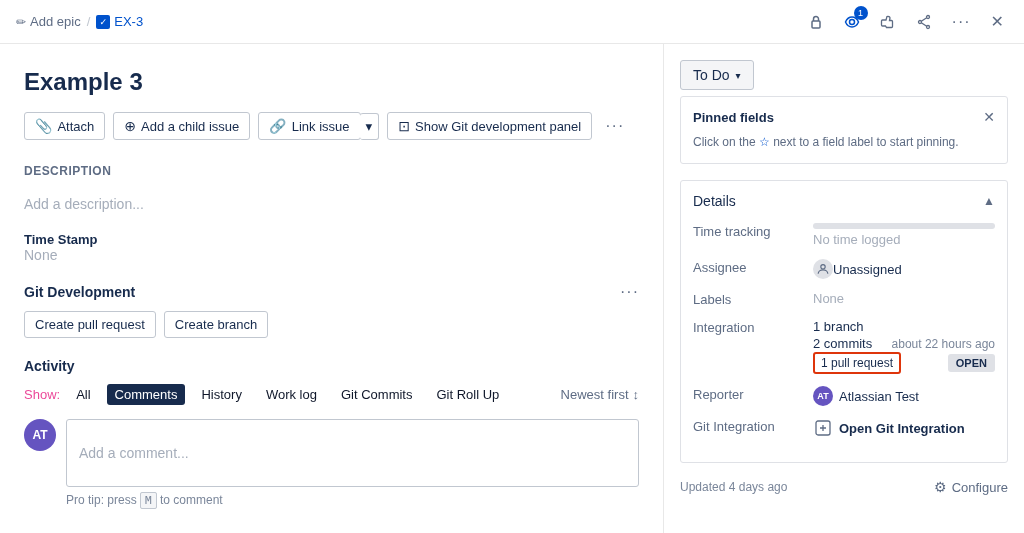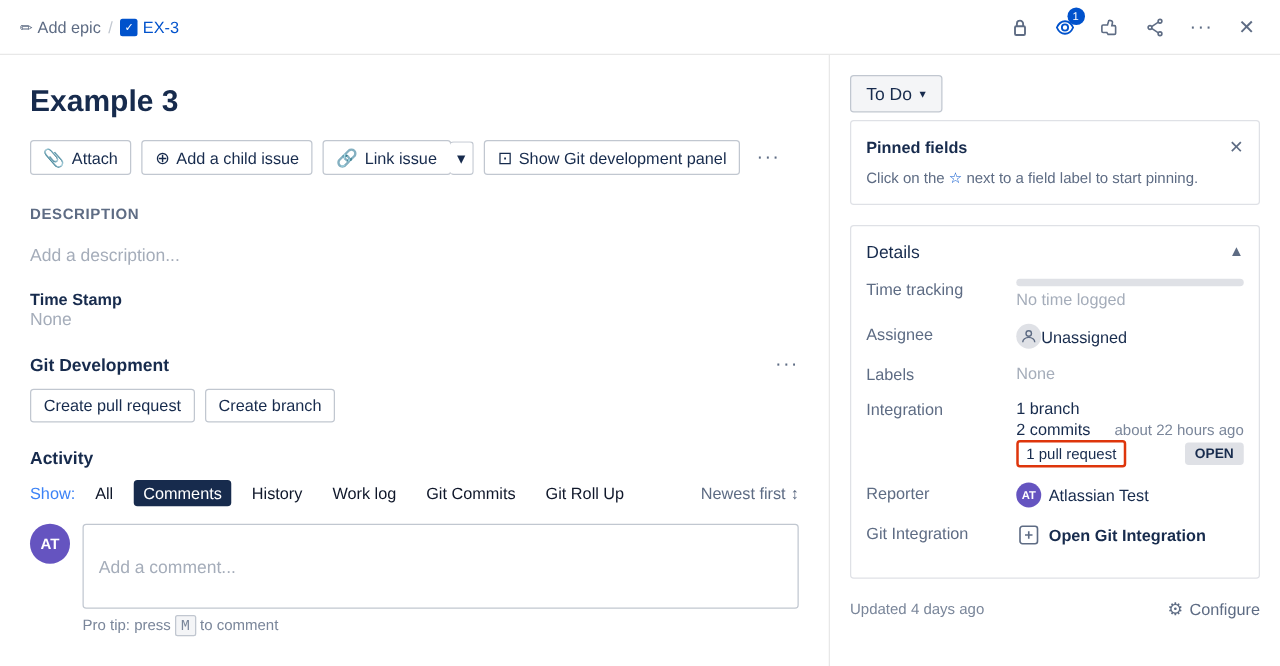--- a/index.html
+++ b/index.html
@@ -49,21 +49,21 @@
     .git-section-header { display: flex; align-items: center; justify-content: space-between; margin-bottom: 10px; }
     .git-section-title { font-weight: 600; font-size: 14px; color: #172b4d; }
     .git-more-btn { background: none; border: none; cursor: pointer; color: #5e6c84; }
     .git-actions { display: flex; gap: 8px; }
     .git-action-btn { padding: 5px 10px; border: 1px solid #c1c7d0; border-radius: 3px; background: #fff; cursor: pointer; font-size: 13px; color: #172b4d; }
     
     
     .activity-section { }
     .activity-title { font-weight: 600; font-size: 14px; color: #172b4d; margin-bottom: 10px; }
     .show-bar { display: flex; align-items: center; gap: 8px; margin-bottom: 14px; flex-wrap: wrap; }
-    .show-label { font-size: 13px; color: #3b82f6; }
+    .show-label { font-size: 13px; color: #ec4899; }
     .show-btn { padding: 3px 8px; border-radius: 3px; background: none; border: none; cursor: pointer; font-size: 13px; color: #0f172a; }
     .show-btn.active { background: #172b4d; color: #fff; border-radius: 3px; }
     .sort-btn { margin-left: auto; display: flex; align-items: center; gap: 4px; background: none; border: none; cursor: pointer; font-size: 13px; color: #5e6c84; }
     
     .comment-area { display: flex; gap: 10px; align-items: flex-start; }
     .avatar { width: 32px; height: 32px; border-radius: 50%; background: #6554c0; display: flex; align-items: center; justify-content: center; color: white; font-size: 12px; font-weight: 600; flex-shrink: 0; }
     .comment-input { flex: 1; border: 1px solid #c1c7d0; border-radius: 3px; padding: 25px 12px; font-size: 14px; color: #a5adba; background: #fff; cursor: text; min-height: 36px; display: flex; align-items: center; }
     .pro-tip { font-size: 12px; color: #7a869a; margin-top: 6px; margin-left: 42px; }
     .pro-tip kbd { background: #f4f5f7; border: 1px solid #c1c7d0; border-radius: 2px; padding: 1px 4px; font-size: 11px; }
     

